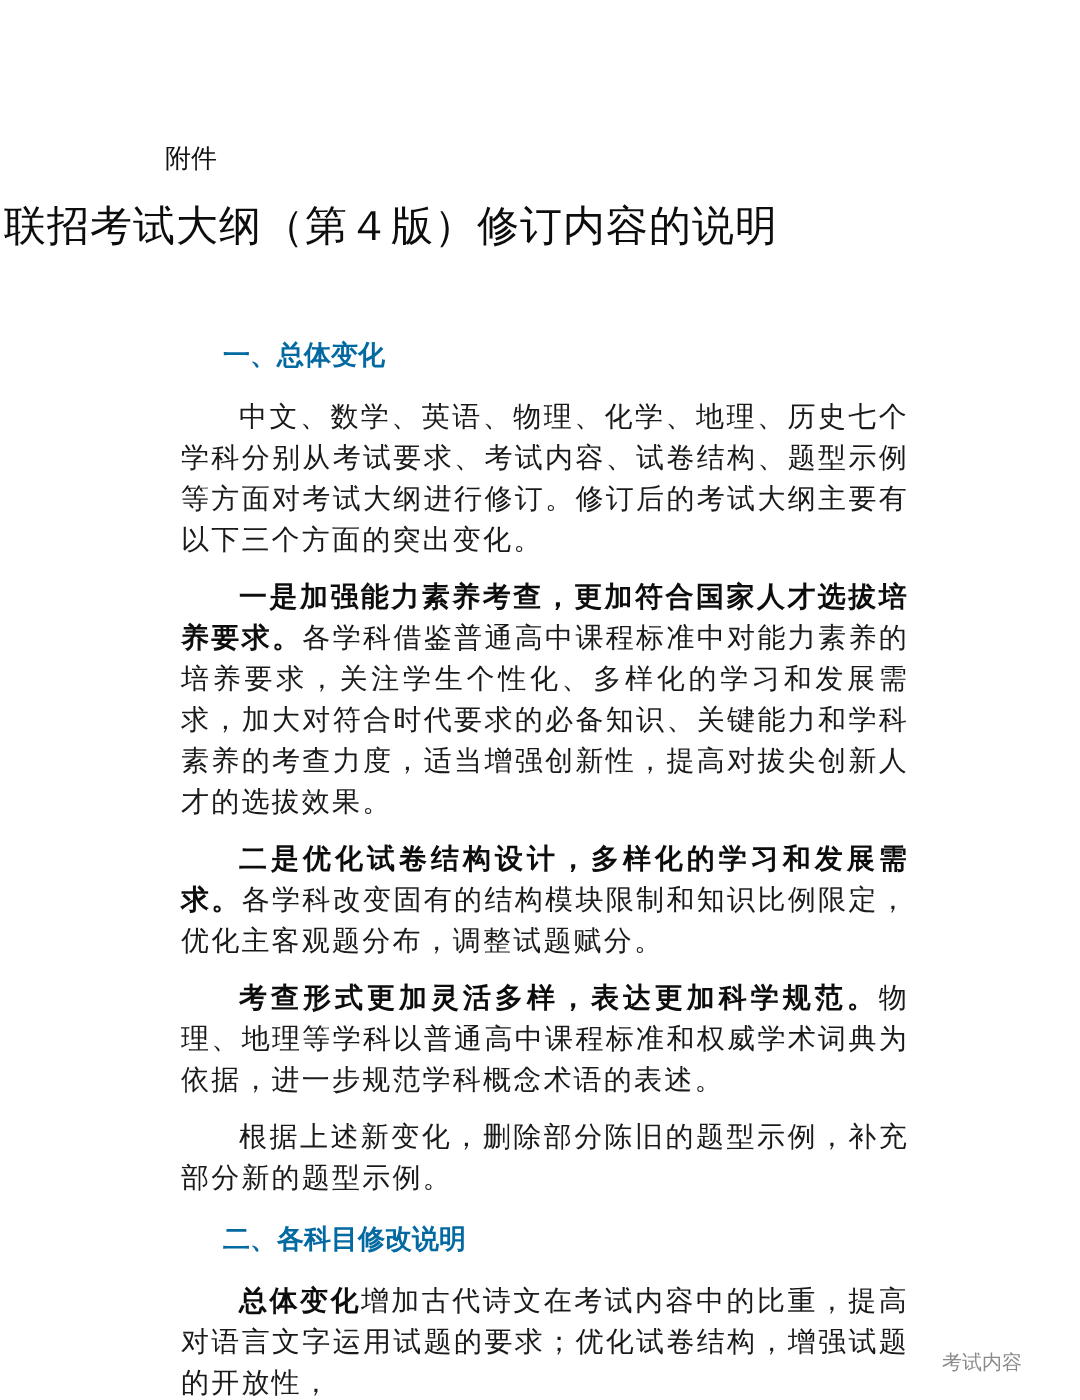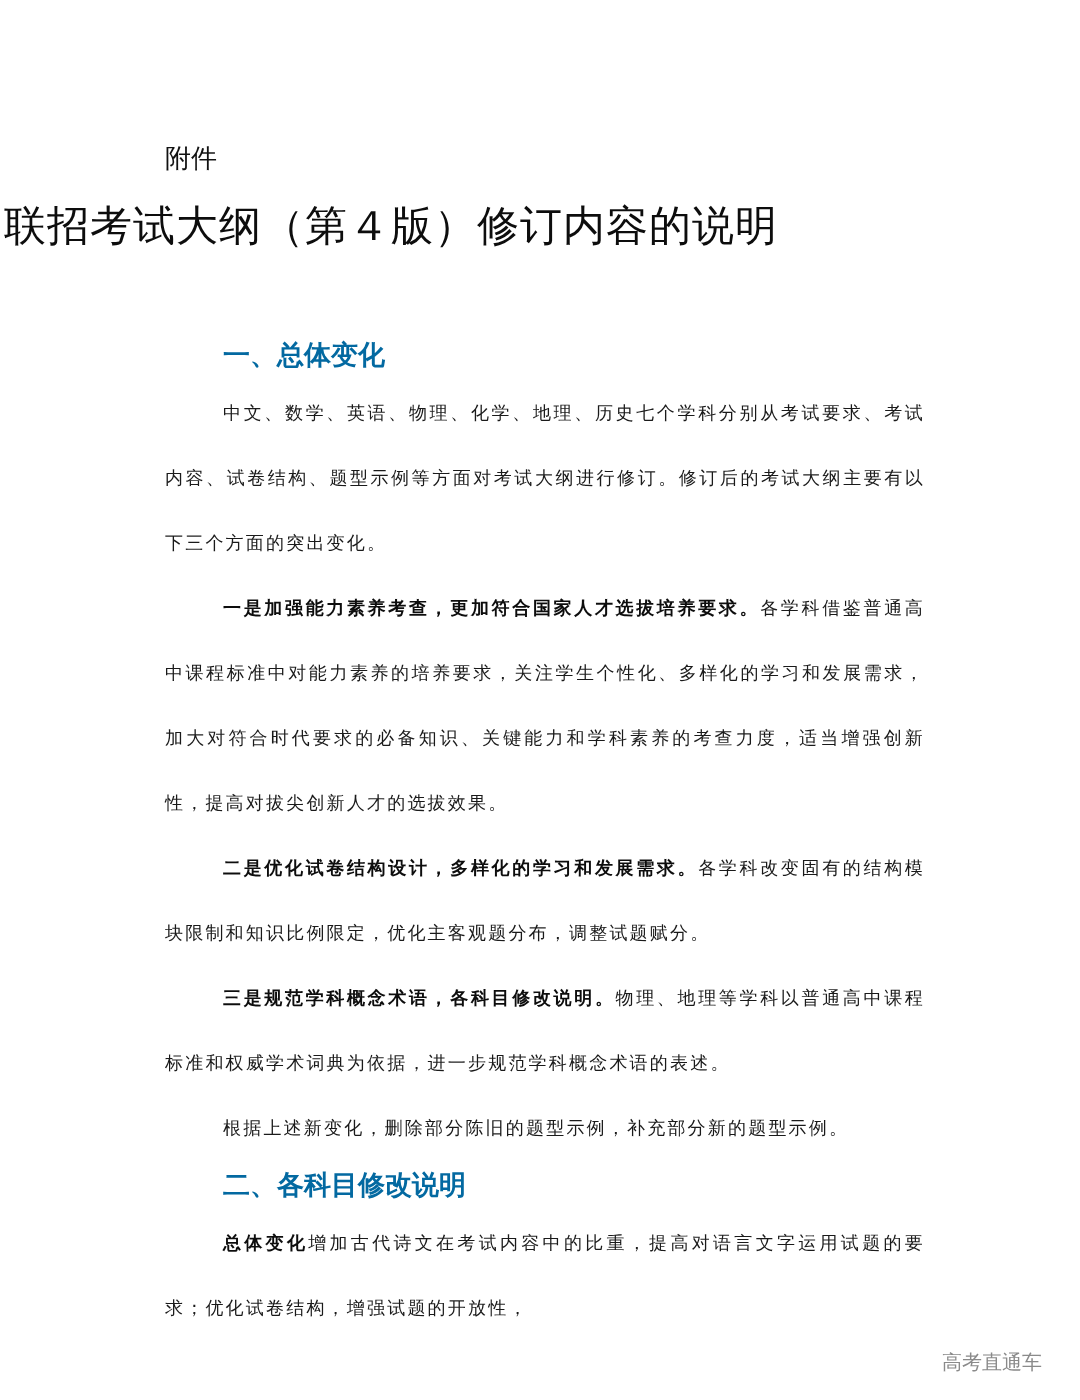--- a/index.html
+++ b/index.html
@@ -50,23 +50,23 @@
   .section-heading {
     font-family: "DejaVu Sans", "Liberation Sans", sans-serif;
     font-weight: bold;
     font-size: 27px;
     line-height: 50px;
     padding-left: 58px;
     margin: 0;
     color: #0369a1;
   }
   .para {
-    font-size: 18px;
-    line-height: 65px;
-    margin: 0;
+    font-size: 28px;
+    line-height: 41px;
+    margin: 16px;
     text-indent: 58px;
     text-align: justify;
     letter-spacing: 2.2px;
     color: #1a1a1a;
   }
   .para b {
     font-weight: bold;
     color: #0d0d0d;
   }
   .watermark {
@@ -98,30 +98,30 @@
 
     <p class="para">
       <b>一是加强能力素养考查，更加符合国家人才选拔培养要求。</b><span>各学科借鉴普通高中课程标准中对能力素养的培养要求，关注学生个性化、多样化的学习和发展需求，加大对符合时代要求的必备知识、关键能力和学科素养的考查力度，适当增强创新性，提高对拔尖创新人才的选拔效果。</span>
     </p>
 
     <p class="para">
       <b>二是优化试卷结构设计，多样化的学习和发展需求。</b><span>各学科改变固有的结构模块限制和知识比例限定，优化主客观题分布，调整试题赋分。</span>
     </p>
 
     <p class="para">
-      <b>三是规范学科概念术语，各科目修改说明。</b><span>物理、地理等学科以普通高中课程标准和权威学术词典为依据，进一步规范学科概念术语的表述。</span>
+      <b>考查形式更加灵活多样，表达更加科学规范。</b><span>物理、地理等学科以普通高中课程标准和权威学术词典为依据，进一步规范学科概念术语的表述。</span>
     </p>
 
     <p class="para">
       <b></b><span>根据上述新变化，删除部分陈旧的题型示例，补充部分新的题型示例。</span>
     </p>
 
     <h2 class="section-heading">二、各科目修改说明</h2>
 
     <p class="para">
       <b>总体变化</b><span>增加古代诗文在考试内容中的比重，提高对语言文字运用试题的要求；优化试卷结构，增强试题的开放性，</span>
     </p>
 
   </div>
 
-  <div class="watermark">高考直通车</div>
+  <div class="watermark">考试内容</div>
 
 </div>
 
 </body></html>

